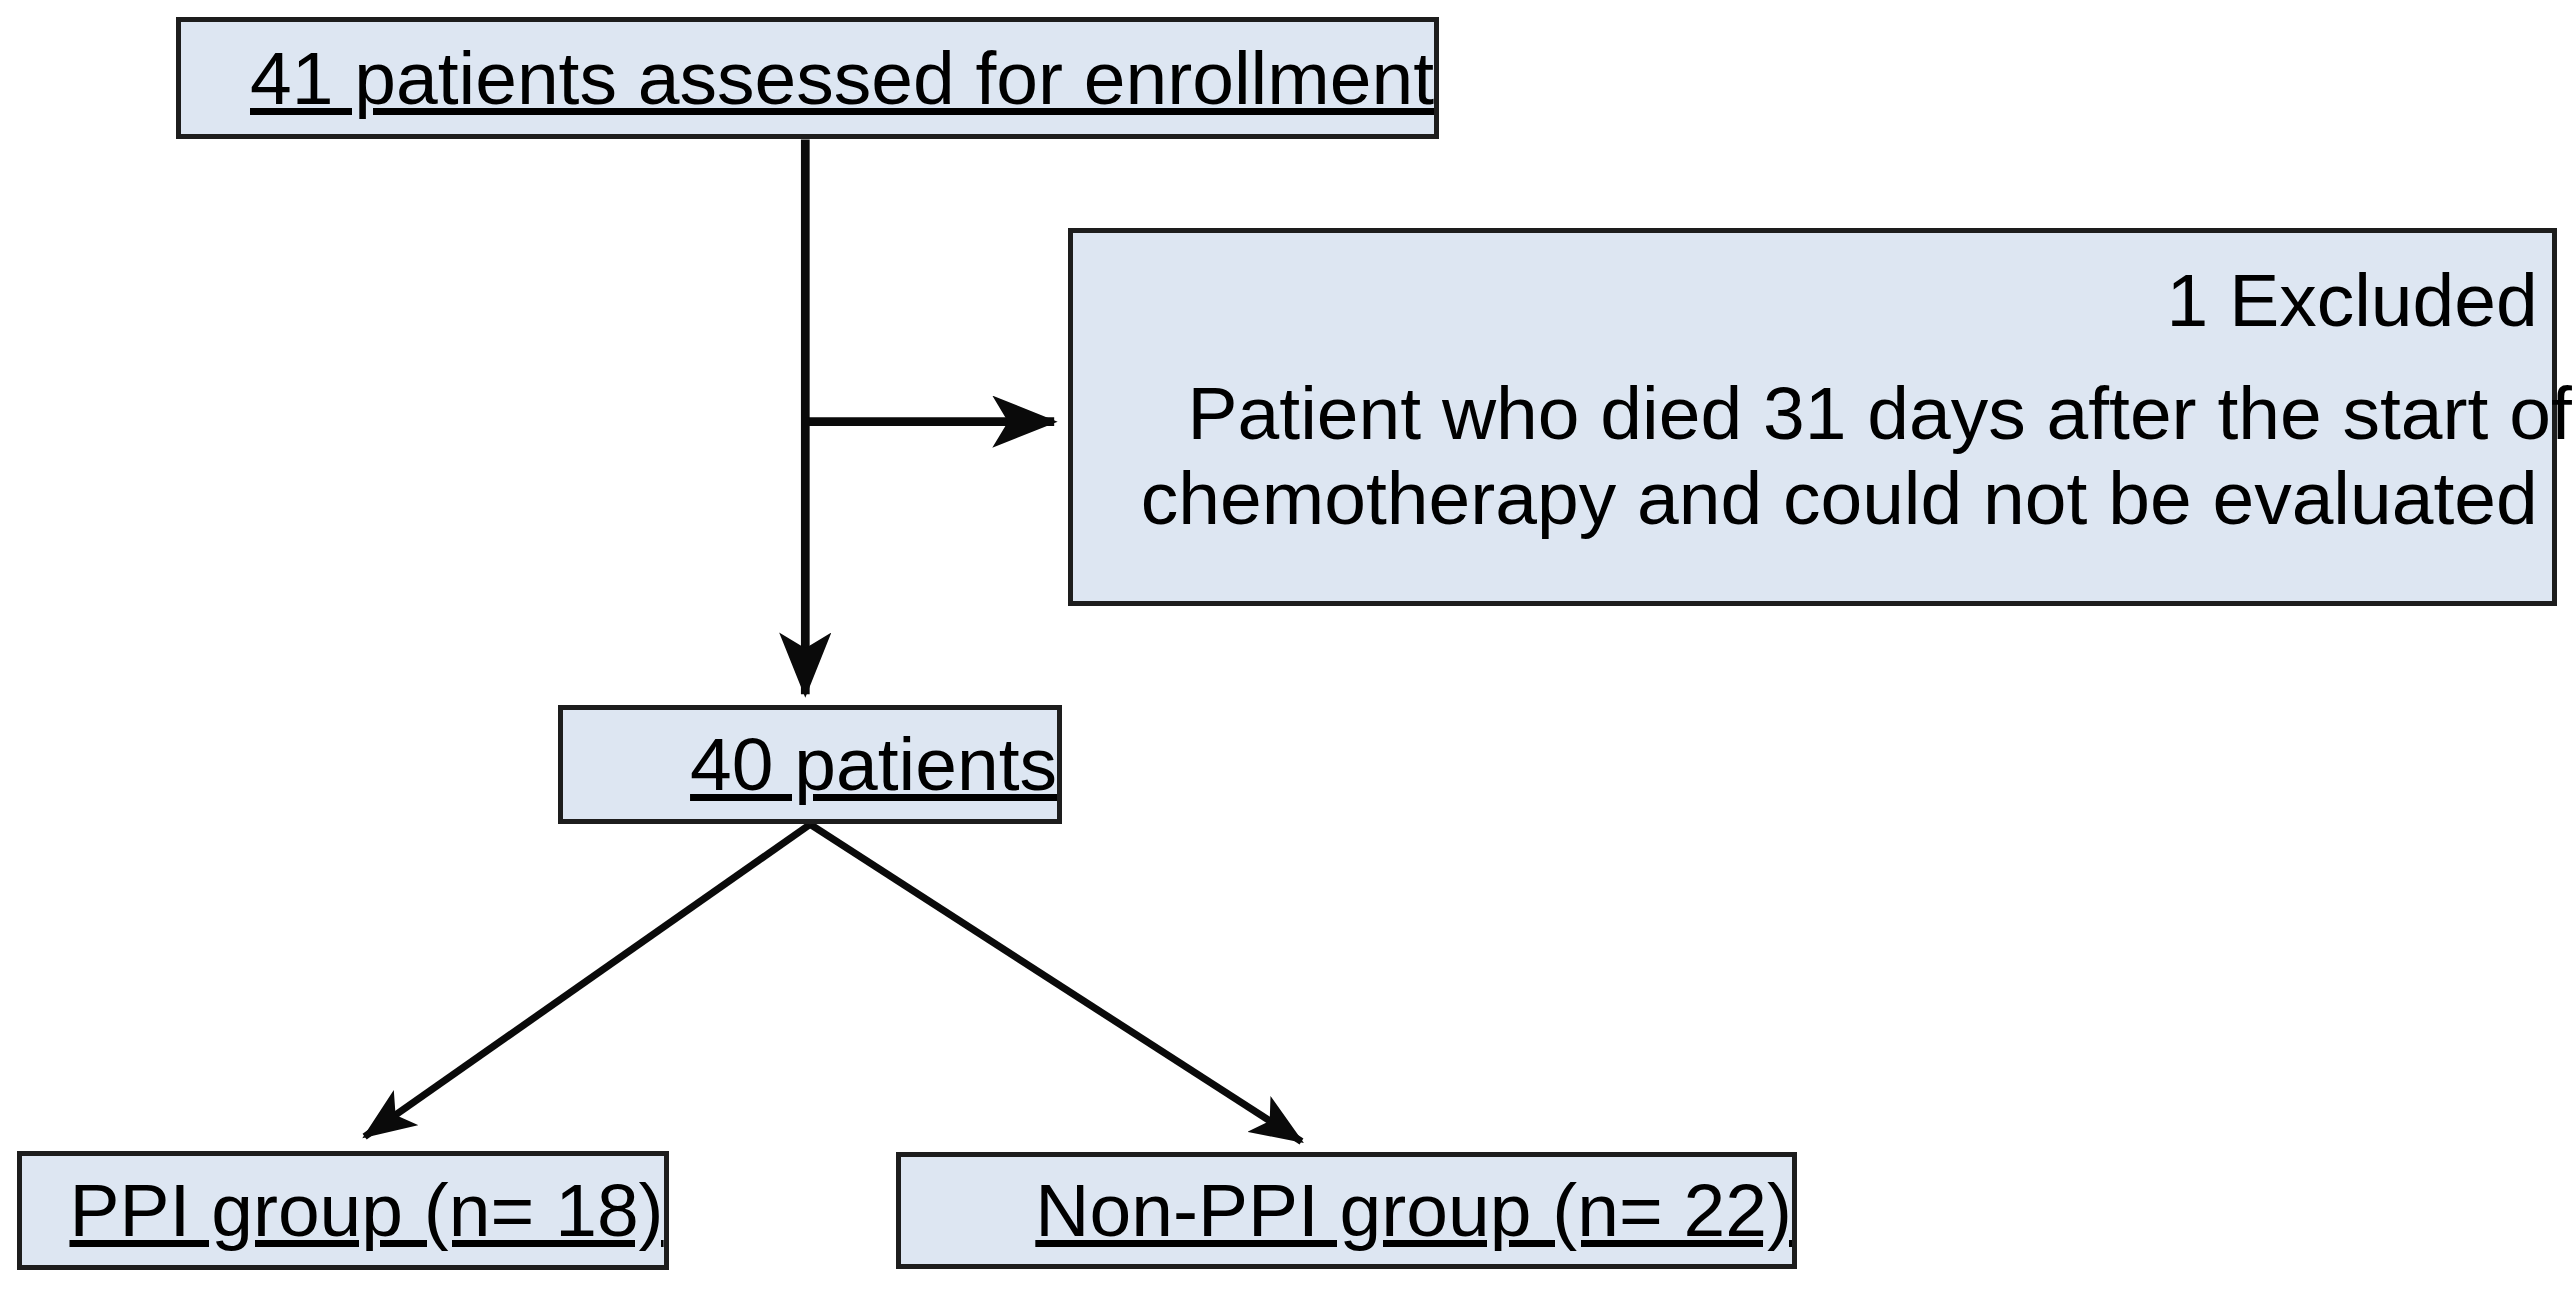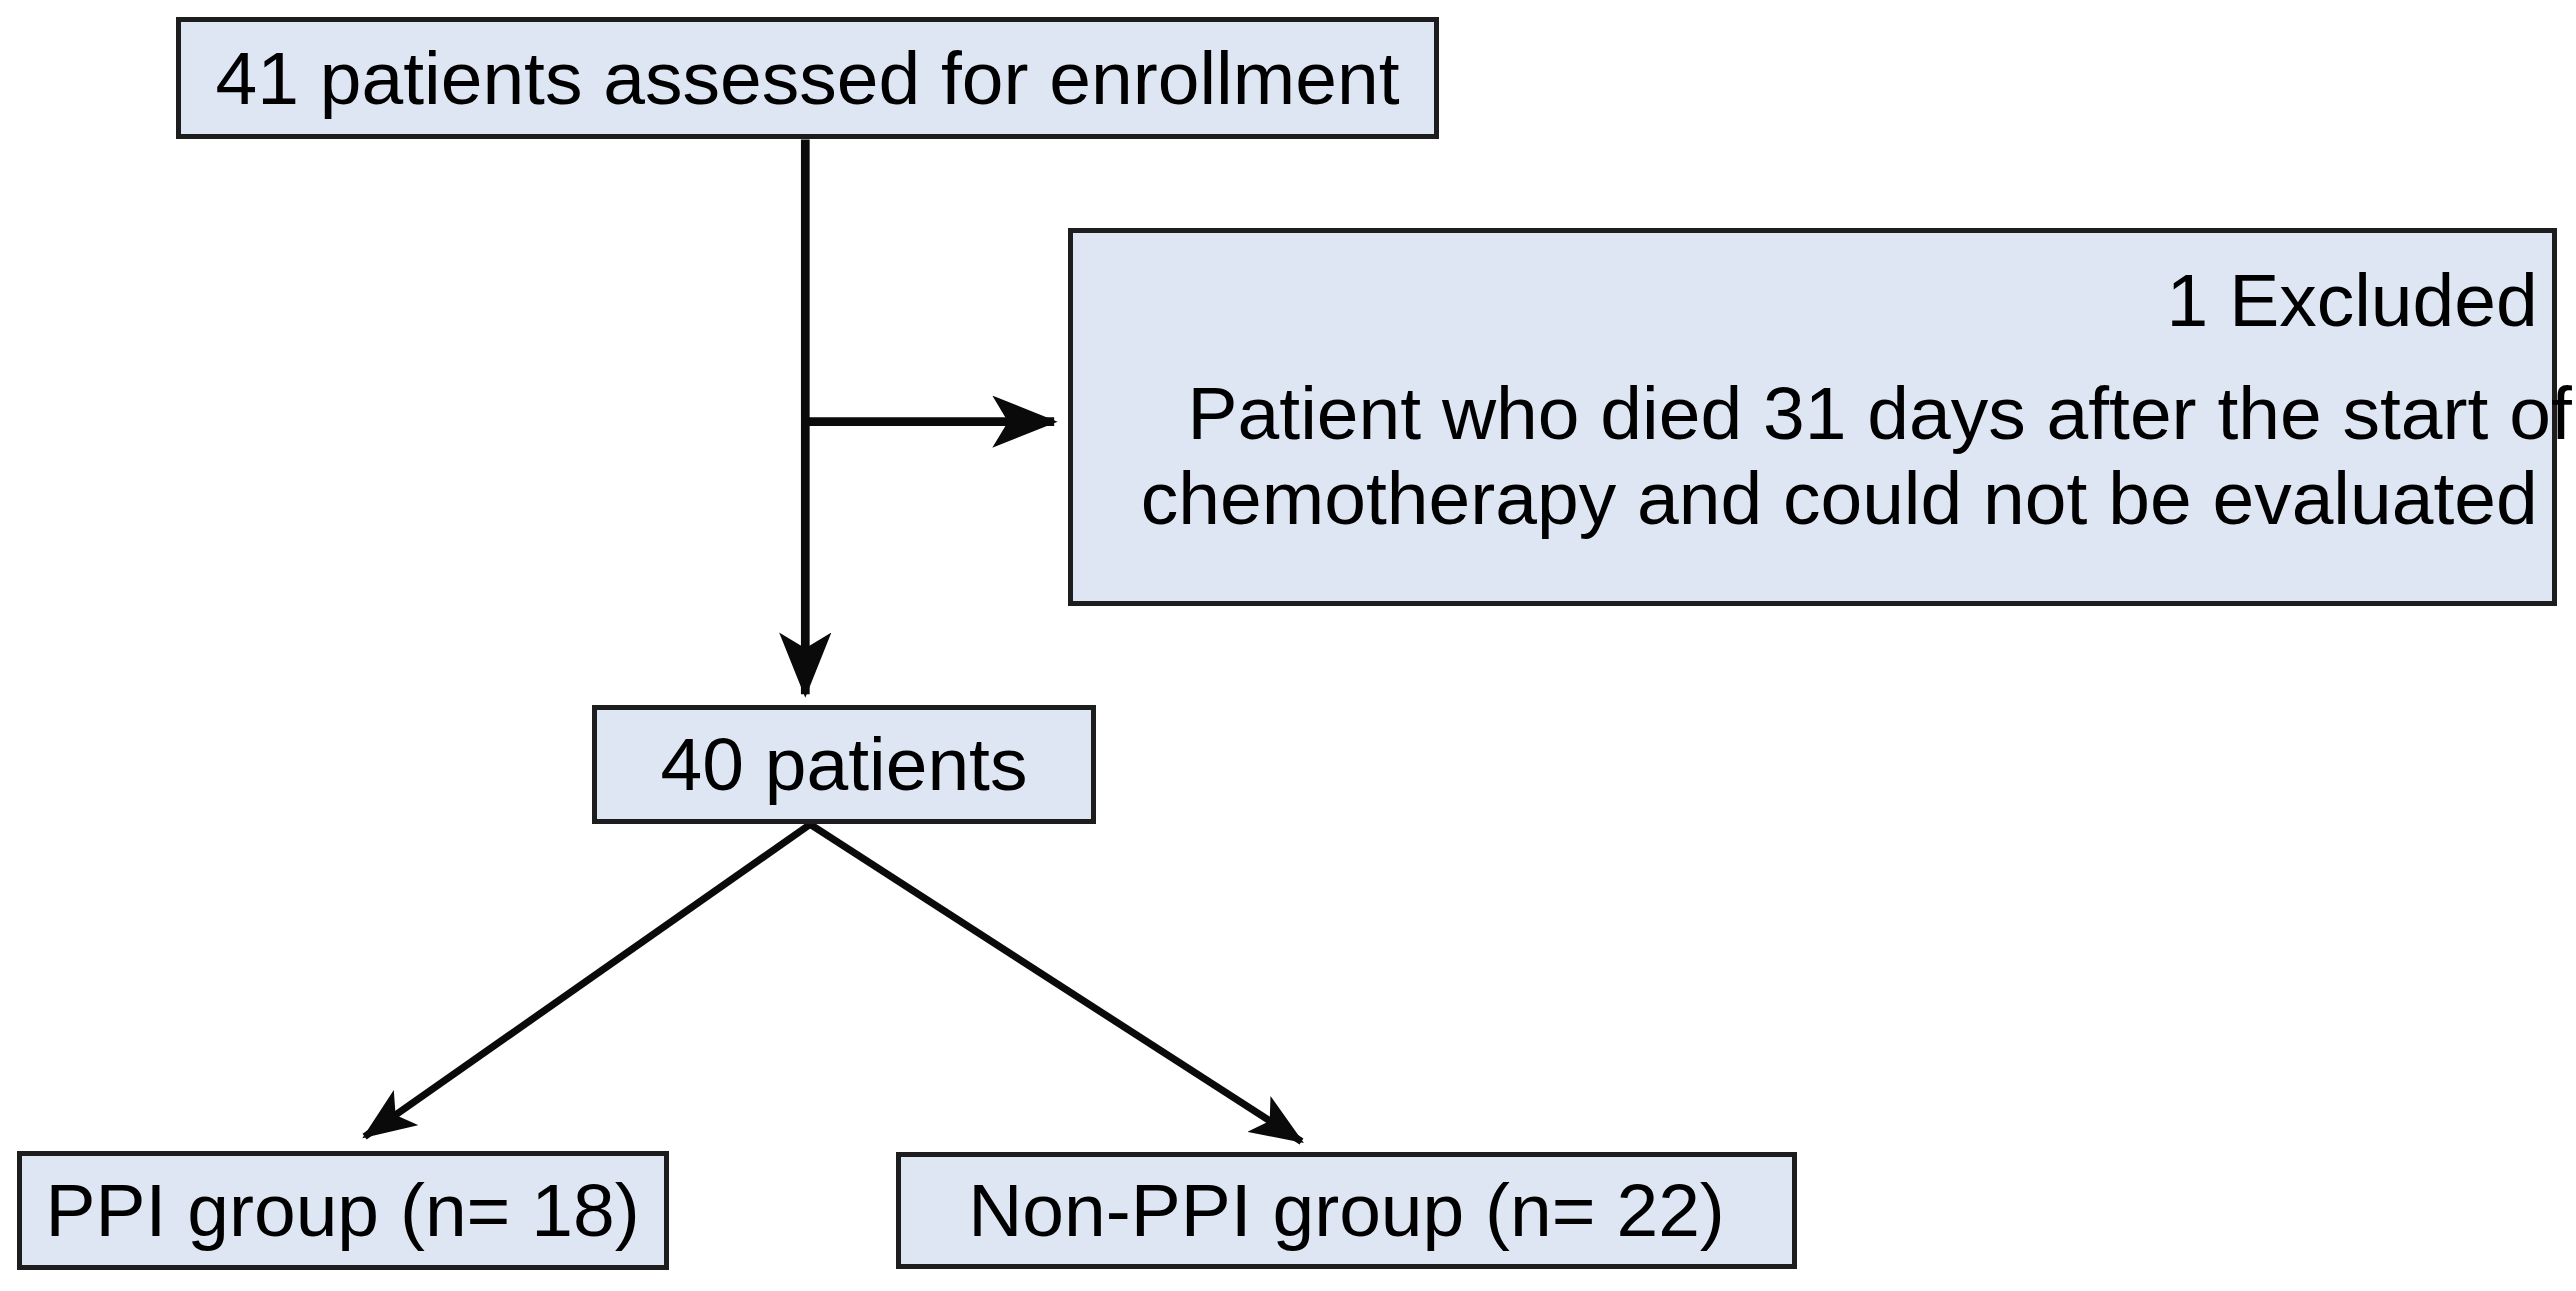--- a/index.html
+++ b/index.html
@@ -29,28 +29,29 @@
     background: #dde6f2;
     border: 5.5px solid #1d1d1d;
     font-size: 75px;
     line-height: 1.1;
     color: #000000;
     text-align: right;
   }
   .node.centered {
     display: flex;
     align-items: center;
-    justify-content: center;
+    justify-content: flex-end;
     text-align: center;
     white-space: nowrap;
+    text-decoration: underline;
   }
   #enrollment-box { left: 176px;  top: 17.4px;   width: 1263px; height: 122px; }
   #excluded-box   { left: 1068px; top: 228px;  width: 1489px; height: 378px;
                     padding: 25px 14.3px 0 20.6px; }
-  #total-box      { left: 558px;  top: 705px;  width: 504px;  height: 119px; margin-left: 34px; }
+  #total-box      { left: 558px;  top: 705px;  width: 504px;  height: 119px; }
   #ppi-box        { left: 16.6px;   top: 1151px; width: 652px;  height: 119px; }
   #nonppi-box     { left: 896px; top: 1152px; width: 901px; height: 117px; }
 
   .excl-line {
     line-height: 85px;
     white-space: nowrap;
   }
   .excl-line.indented { padding-left: 94px; margin-top: 28px; }
 </style>
 </head>

